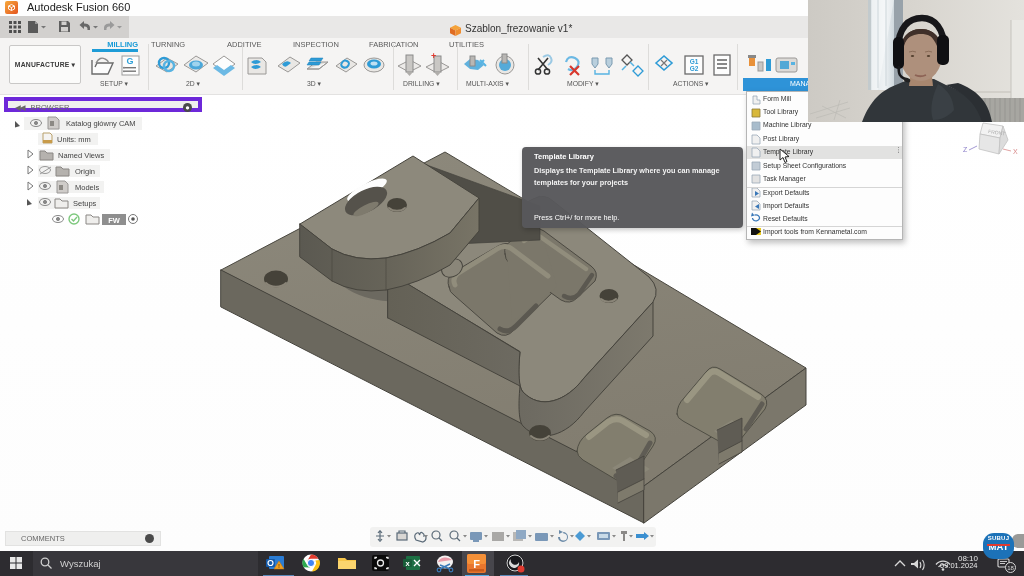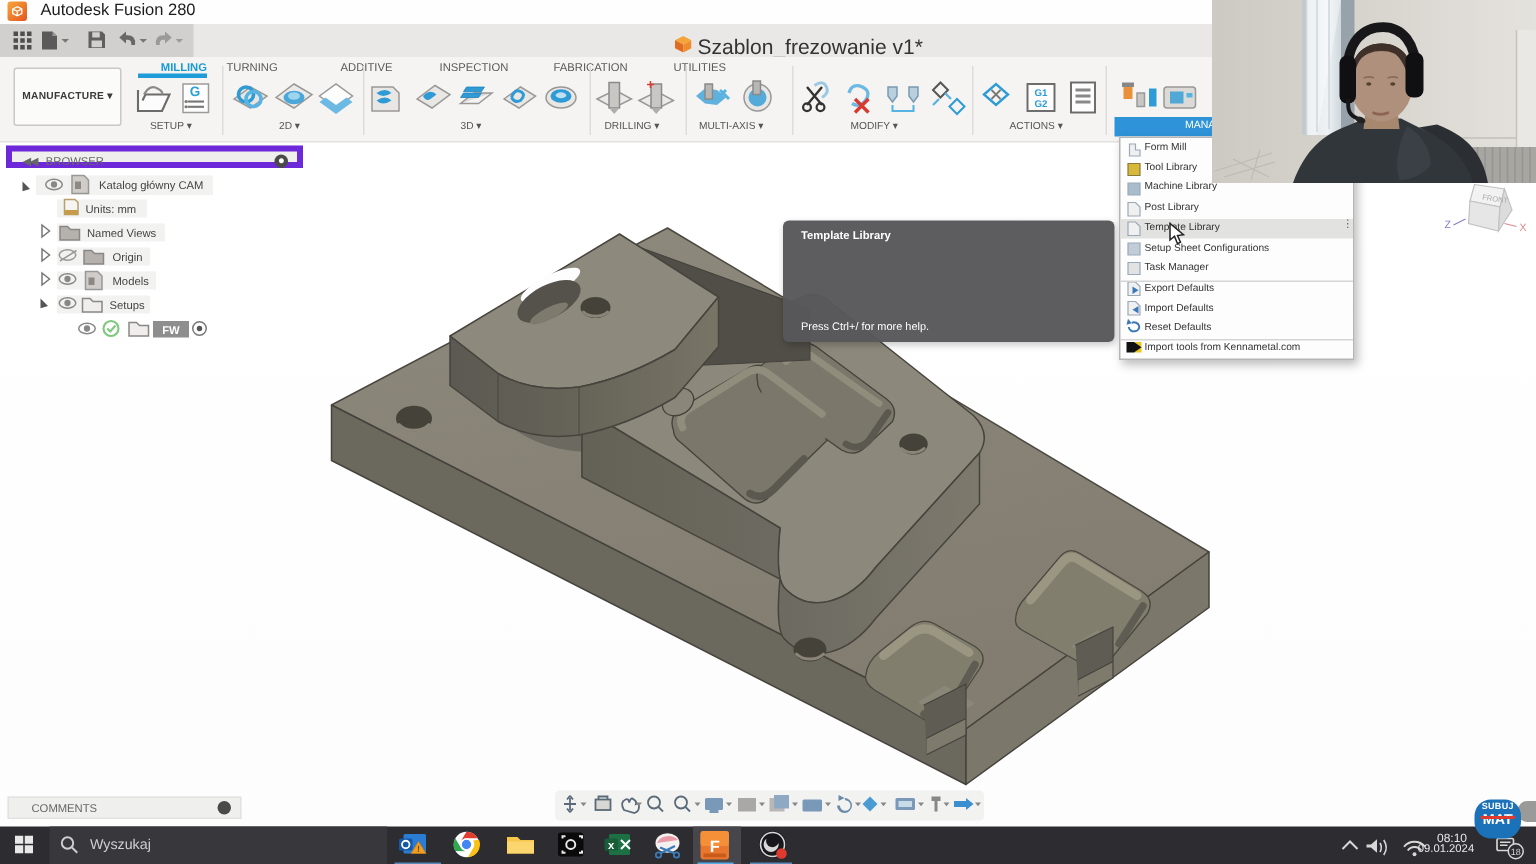--- a/index.html
+++ b/index.html
@@ -6,21 +6,21 @@
 </style></head>
 <body>
 
 <div class="abs" style="left:0;top:95px;width:1024px;height:457px;background:linear-gradient(#ffffff, #fdfdfd)"></div>
 
 <div class="abs" style="left:0;top:0;width:1024px;height:16px;background:#fefefe">
  <div class="abs" style="left:5px;top:1px;width:13px;height:13px;background:linear-gradient(135deg,#f6a93c,#e4541f);border-radius:2px"></div>
  <svg class="abs" style="left:5px;top:1px" width="13" height="13" viewBox="0 0 13 13">
       <path d="M3.5 5 L6.5 3.5 L9.5 5 L9.5 8 L6.5 9.5 L3.5 8 Z M3.5 5 L6.5 6.5 L9.5 5 M6.5 6.5 L6.5 9.5" fill="none" stroke="#fff" stroke-width="0.9"></path>
     </svg>
- <div class="abs" style="left:27px;top:1px;font-size:11px;color:#1c1c1c">Autodesk Fusion 280</div>
+ <div class="abs" style="left:27px;top:1px;font-size:11px;color:#1c1c1c">Autodesk Fusion 660</div>
 </div>
 
 <div class="abs" style="left:0;top:16px;width:810px;height:22px;background:#e9e8e7"></div>
 <div class="abs" style="left:0;top:16px;width:129px;height:22px;background:#d2d0ce"></div>
 <svg class="abs" style="left:0;top:16px" width="140" height="22" viewBox="0 0 140 22">
  <g fill="#4e4e4e">
   <rect x="9" y="5" width="3" height="3"></rect>
       <rect x="13.5" y="5" width="3" height="3"></rect>
       <rect x="18" y="5" width="3" height="3"></rect>
   <rect x="9" y="9.5" width="3" height="3"></rect>
@@ -39,21 +39,21 @@
  <path d="M104 14 q-1 -7 6 -6.5 l0 -2.5 l4.5 4 l-4.5 4 l0 -2.5 q-4 -0.5 -3.5 3.5 z" fill="#9a9a9a"></path>
  <path d="M117 10 l2.5 2.5 l2.5 -2.5 z" fill="#999"></path>
 </svg>
 <div class="abs" style="left:450px;top:22px;width:11px;height:11px">
  <svg width="11" height="11" viewBox="0 0 11 11">
       <polygon points="5.5,0 11,2.8 5.5,5.6 0,2.8" fill="#f5a33b"></polygon>
       <polygon points="0,2.8 5.5,5.6 5.5,11 0,8.2" fill="#e06c22"></polygon>
       <polygon points="11,2.8 5.5,5.6 5.5,11 11,8.2" fill="#ef8d2e"></polygon>
     </svg>
 </div>
-<div class="abs" style="left:465px;top:23px;font-size:14px;color:#333">Szablon_frezowanie v1*</div>
+<div class="abs" style="left:465px;top:23px;font-size:10px;color:#333">Szablon_frezowanie v1*</div>
 
 <div class="abs" style="left:0;top:38px;width:1024px;height:57px;background:#f5f4f3;border-bottom:1px solid #e3e2e1"></div>
 <div class="abs" style="left:9px;top:45px;width:72px;height:39px;background:#fbfbfa;border:1px solid #c9c8c7;border-radius:2px;text-align:center;line-height:37px;font-size:6.8px;font-weight:bold;color:#3a3a3a;letter-spacing:.2px">MANUFACTURE ▾</div>
 
 <div class="abs" style="left:92px;top:40px;font-size:7.5px;font-weight:bold;color:#199bd7;width:46px;text-align:right">MILLING</div>
 <div class="abs" style="left:92px;top:49px;width:46px;height:3px;background:#1e9cd7"></div>
 <div class="abs" style="left:151px;top:40px;font-size:7.5px;color:#5a5a5a">TURNING</div>
 <div class="abs" style="left:227px;top:40px;font-size:7.5px;color:#5a5a5a">ADDITIVE</div>
 <div class="abs" style="left:293px;top:40px;font-size:7.5px;color:#5a5a5a">INSPECTION</div>
 <div class="abs" style="left:369px;top:40px;font-size:7.5px;color:#5a5a5a">FABRICATION</div>
@@ -439,31 +439,32 @@
 
  <svg class="abs" style="left:893px;top:4px" width="60" height="18" viewBox="0 0 60 18">
   <path d="M2 11 l5 -5 l5 5" fill="none" stroke="#d8d8d8" stroke-width="1.3"></path>
   <path d="M18 8 h3 l4 -3.5 v9 l-4 -3.5 h-3 z" fill="#d8d8d8"></path>
   <path d="M27 7 a6 6 0 0 1 0 6 M29.5 5 a9 9 0 0 1 0 10" fill="none" stroke="#d8d8d8" stroke-width="1.1"></path>
   <path d="M43 9.5 a9 9 0 0 1 14 0" fill="none" stroke="#d8d8d8" stroke-width="1.3"></path>
   <path d="M45.5 12 a5.5 5.5 0 0 1 9 0" fill="none" stroke="#d8d8d8" stroke-width="1.3"></path>
   <circle cx="50" cy="14.5" r="1.3" fill="#d8d8d8"></circle>
  </svg>
  <div class="abs" style="left:944px;top:3px;width:34px;height:9px;font-size:8px;color:#e8e8e8;text-align:right">08:10</div>
- <div class="abs" style="left:940px;top:10px;width:48px;height:9px;font-size:7.5px;color:#e8e8e8;text-align:center">09.01.2024</div>
+ <div class="abs" style="left:940px;top:10px;width:48px;height:9px;font-size:7.5px;color:#e8e8e8;text-align:left">09.01.2024</div>
  <svg class="abs" style="left:997px;top:5px" width="20" height="18" viewBox="0 0 20 18">
   <rect x="1" y="3" width="11" height="8" rx="1" fill="none" stroke="#d8d8d8" stroke-width="1.1"></rect>
   <path d="M3 5.5 h7 M3 7.5 h5" stroke="#d8d8d8" stroke-width="0.9"></path>
   <circle cx="13.5" cy="11.5" r="5" fill="#2d2c30" stroke="#d8d8d8" stroke-width="1"></circle>
   <text x="13.5" y="13.8" font-size="6" fill="#d8d8d8" text-anchor="middle" font-family="Liberation Sans">18</text>
  </svg>
 </div>
 
 <div class="abs" style="left:522px;top:147px;width:221px;height:81px;background:rgba(88,88,91,.97);border-radius:4px;box-shadow:1px 2px 5px rgba(0,0,0,.22);z-index:30">
  <div class="abs" style="left:12px;top:5px;font-size:7.5px;font-weight:bold;color:#fff">Template Library</div>
+ <div class="abs" style="left:12px;top:18px;width:200px;font-size:7.3px;font-weight:bold;color:#f2f2f2;line-height:11.5px">Displays the Template Library where you can manage templates for your projects</div>
  <div class="abs" style="left:12px;top:66px;font-size:7.3px;font-weight:normal;color:#fff">Press Ctrl+/ for more help.</div>
 </div>
 
 <div class="abs" style="left:743px;top:78px;width:162px;height:13px;background:#2e93d8;z-index:31">
  <div class="abs" style="left:47px;top:2px;font-size:7px;color:#fff">MANAGE</div>
 </div>
 <div class="abs" style="left:746px;top:91px;width:157px;height:149px;background:#fdfdfd;border:1px solid #b5b5b5;box-shadow:2px 3px 6px rgba(0,0,0,.25);z-index:31;font-size:6.8px;color:#333">
  <div class="abs" style="left:0;top:54px;width:155px;height:13px;background:#e2e2e1"></div>
  <div class="abs" style="left:148px;top:56px;font-size:7px;color:#555;letter-spacing:0;line-height:3px">⋮</div>
  <svg class="abs" style="left:3px;top:0" width="12" height="149" viewBox="0 0 12 149">

